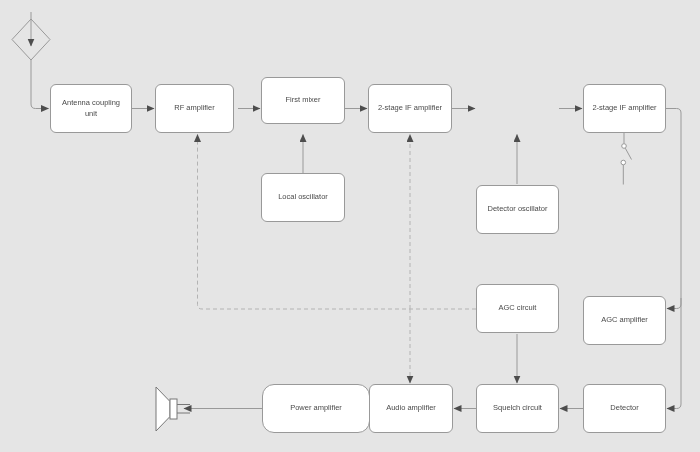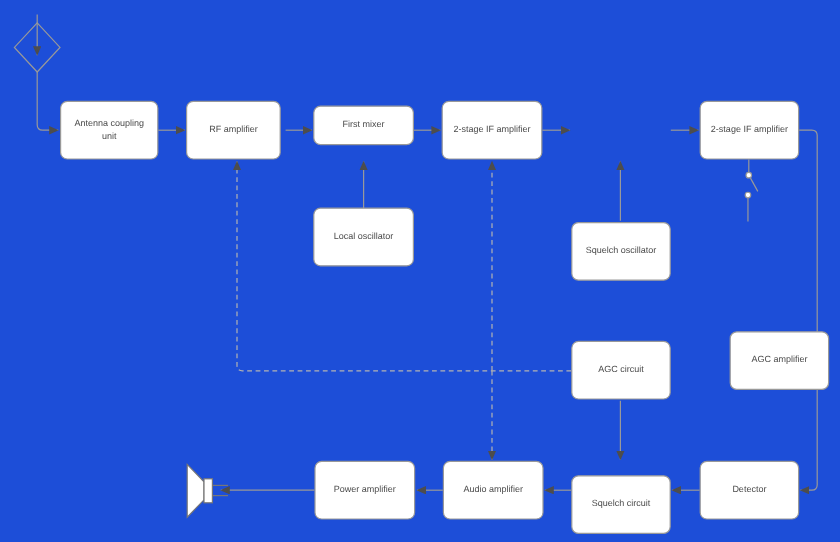--- a/index.html
+++ b/index.html
@@ -1,42 +1,42 @@
 <!DOCTYPE html>
 <html><head>
 <meta charset="utf-8">
 <style>
   html,body{margin:0;padding:0;background:#ffffff;}
   .canvas{
-    position:relative;width:700px;height:452px;background:#1d4ed8;overflow:hidden;
+    position:relative;width:700px;height:452px;background:#e5e5e5;overflow:hidden;
     font-family:"Liberation Sans", sans-serif;
   }
   svg{position:absolute;left:0;top:0;}
   .node{
     position:absolute;box-sizing:border-box;
     background:#ffffff;border:1px solid #999999;border-radius:6px;
     display:flex;align-items:center;justify-content:center;
     text-align:center;font-size:7.5px;line-height:1.35;color:#4a4a4a;
     padding:2px 4px;
   }
   
   .n-acu{left:50px;top:84px;width:82px;height:49px;}
   .n-rf{left:155px;top:84px;width:79px;height:49px;}
-  .n-mix1{left:261px;top:88px;width:84px;height:33px;}
+  .n-mix1{left:261px;top:77px;width:84px;height:47px;}
   .n-if1{left:368px;top:84px;width:84px;height:49px;}
   .n-mix2{left:476px;top:84px;width:83px;height:49px;}
   .n-if2{left:583px;top:84px;width:83px;height:49px;}
   .n-lo{left:261px;top:173px;width:84px;height:49px;}
   .n-xtal{left:476px;top:185px;width:83px;height:49px;}
   .n-bfo{left:583px;top:185px;width:83px;height:49px;}
   .n-agcdet{left:476px;top:284px;width:83px;height:49px;}
-  .n-agcamp{left:583px;top:276px;width:83px;height:49px;margin-left:25px;}
-  .n-pwr{left:262px;top:384px;width:84px;height:49px;}
+  .n-agcamp{left:583px;top:296px;width:83px;height:49px;}
+  .n-pwr{left:262px;top:384px;width:108px;height:49px;border-radius:12px;}
   .n-aud{left:369px;top:384px;width:84px;height:49px;}
-  .n-squelch{left:476px;top:384px;width:83px;height:49px;margin-top:12px;}
+  .n-squelch{left:476px;top:384px;width:83px;height:49px;}
   .n-det{left:583px;top:384px;width:83px;height:49px;}
 </style>
 </head>
 <body>
 
 <div class="canvas">
 
   <svg width="700" height="452" viewBox="0 0 700 452">
     <defs>
       <marker id="arr" markerWidth="9" markerHeight="8" refX="7.5" refY="3.5" orient="auto" markerUnits="userSpaceOnUse">
@@ -101,21 +101,21 @@
   <div class="node n-if1">
     <span>2-stage IF amplifier</span>
   </div>
   <div class="node n-if2">
     <span>2-stage IF amplifier</span>
   </div>
   <div class="node n-lo">
     <span>Local oscillator</span>
   </div>
   <div class="node n-xtal">
-    <span>Squelch oscillator</span>
+    <span>Detector oscillator</span>
   </div>
   <div class="node n-agcdet">
     <span>AGC circuit</span>
   </div>
   <div class="node n-agcamp">
     <span>AGC amplifier</span>
   </div>
   <div class="node n-pwr">
     <span>Power amplifier</span>
   </div>

